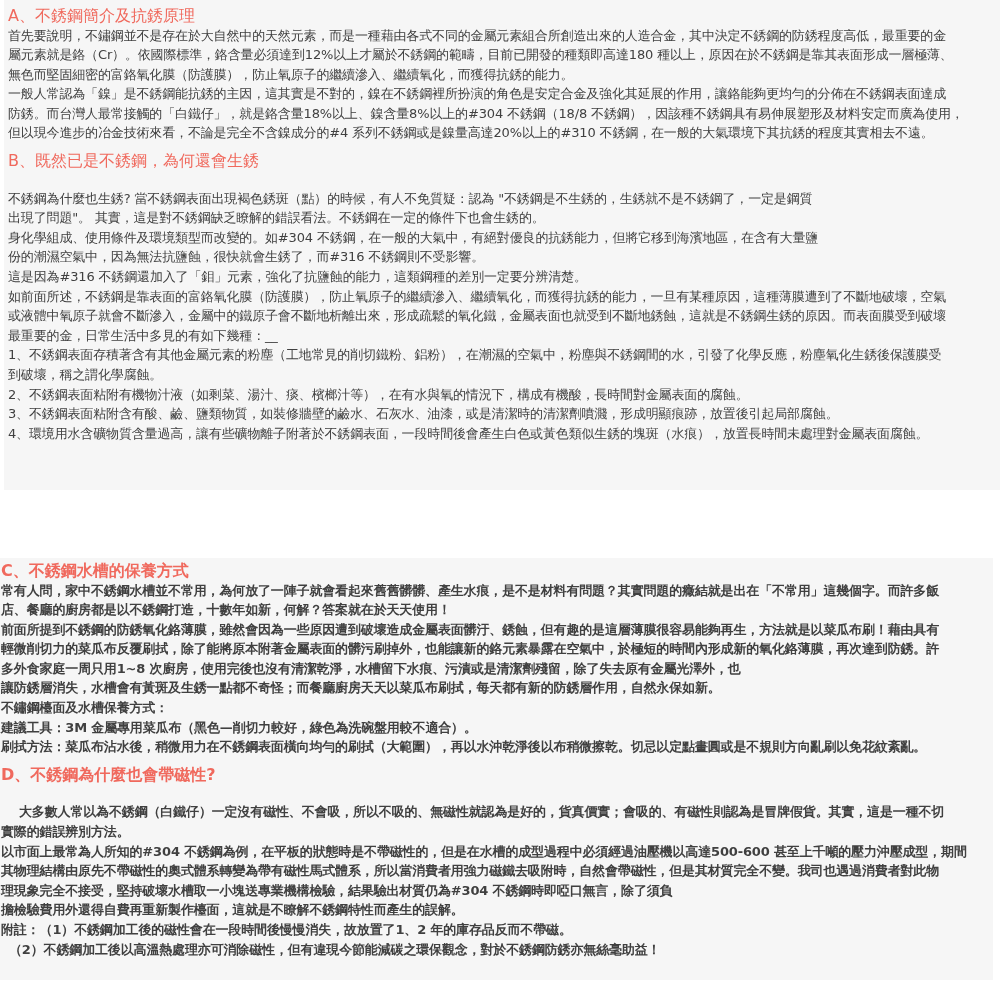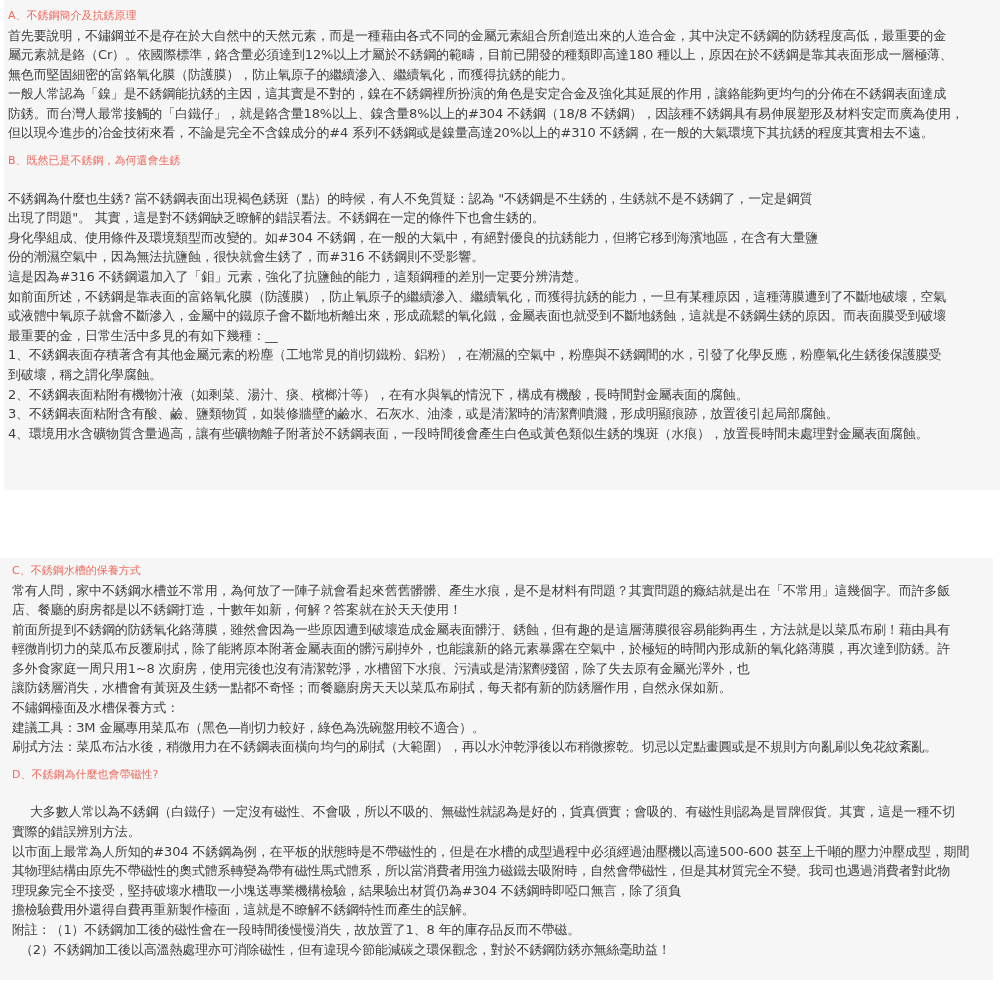--- a/index.html
+++ b/index.html
@@ -1,21 +1,21 @@
 <!DOCTYPE html>
 <html><head>
 <meta charset="utf-8">
 <style>
   html, body { margin:0; padding:0; background:#ffffff; }
   body { width:1000px; height:1000px; position:relative; overflow:hidden;
          font-family:"DejaVu Sans","Liberation Sans",sans-serif; color:#3c3c3c; }
   .panel { position:absolute; background:#f6f6f6; box-sizing:border-box; }
   #panel-top { left:4px; top:0; width:996px; height:490px; padding:6px 8px 0 4px; }
-  #panel-bottom { left:0; top:558px; width:993px; height:422px; padding:3px 6px 0 12px; }
-  .heading { color:#f0695d; font-size:11px; line-height:19.5px; height:19.5px; white-space:nowrap; }
+  #panel-bottom { left:0; top:558px; width:993px; height:422px; padding:3px 6px 0 1px;font-weight:bold; }
+  .heading { color:#f0695d; font-size:16px; line-height:19.5px; height:19.5px; white-space:nowrap; }
   .line { font-size:13px; line-height:19.6px; height:19.6px; white-space:nowrap; letter-spacing:-0.15px; color:#404040; }
   .gap { height:18px; }
   .gap-s { height:8px; }
   .indent { padding-left:18px; }
   .indent-s { padding-left:8px; }
 </style>
 </head>
 <body>
 
 <div class="panel" id="panel-top">
@@ -64,16 +64,16 @@
   <div class="gap-s"></div>
   <div class="heading">D、不銹鋼為什麼也會帶磁性?</div>
   <div class="gap"></div>
   <div>
     <div class="line indent">大多數人常以為不銹鋼（白鐵仔）一定沒有磁性、不會吸，所以不吸的、無磁性就認為是好的，貨真價實；會吸的、有磁性則認為是冒牌假貨。其實，這是一種不切</div>
     <div class="line">實際的錯誤辨別方法。</div>
     <div class="line">以市面上最常為人所知的#304 不銹鋼為例，在平板的狀態時是不帶磁性的，但是在水槽的成型過程中必須經過油壓機以高達500-600 甚至上千噸的壓力沖壓成型，期間</div>
     <div class="line">其物理結構由原先不帶磁性的奧式體系轉變為帶有磁性馬式體系，所以當消費者用強力磁鐵去吸附時，自然會帶磁性，但是其材質完全不變。我司也遇過消費者對此物</div>
     <div class="line">理現象完全不接受，堅持破壞水槽取一小塊送專業機構檢驗，結果驗出材質仍為#304 不銹鋼時即啞口無言，除了須負</div>
     <div class="line">擔檢驗費用外還得自費再重新製作檯面，這就是不瞭解不銹鋼特性而產生的誤解。</div>
-    <div class="line">附註：（1）不銹鋼加工後的磁性會在一段時間後慢慢消失，故放置了1、8 年的庫存品反而不帶磁。</div>
+    <div class="line">附註：（1）不銹鋼加工後的磁性會在一段時間後慢慢消失，故放置了1、2 年的庫存品反而不帶磁。</div>
     <div class="line indent-s">（2）不銹鋼加工後以高溫熱處理亦可消除磁性，但有違現今節能減碳之環保觀念，對於不銹鋼防銹亦無絲毫助益！</div>
   </div>
 </div>
 
 </body></html>

